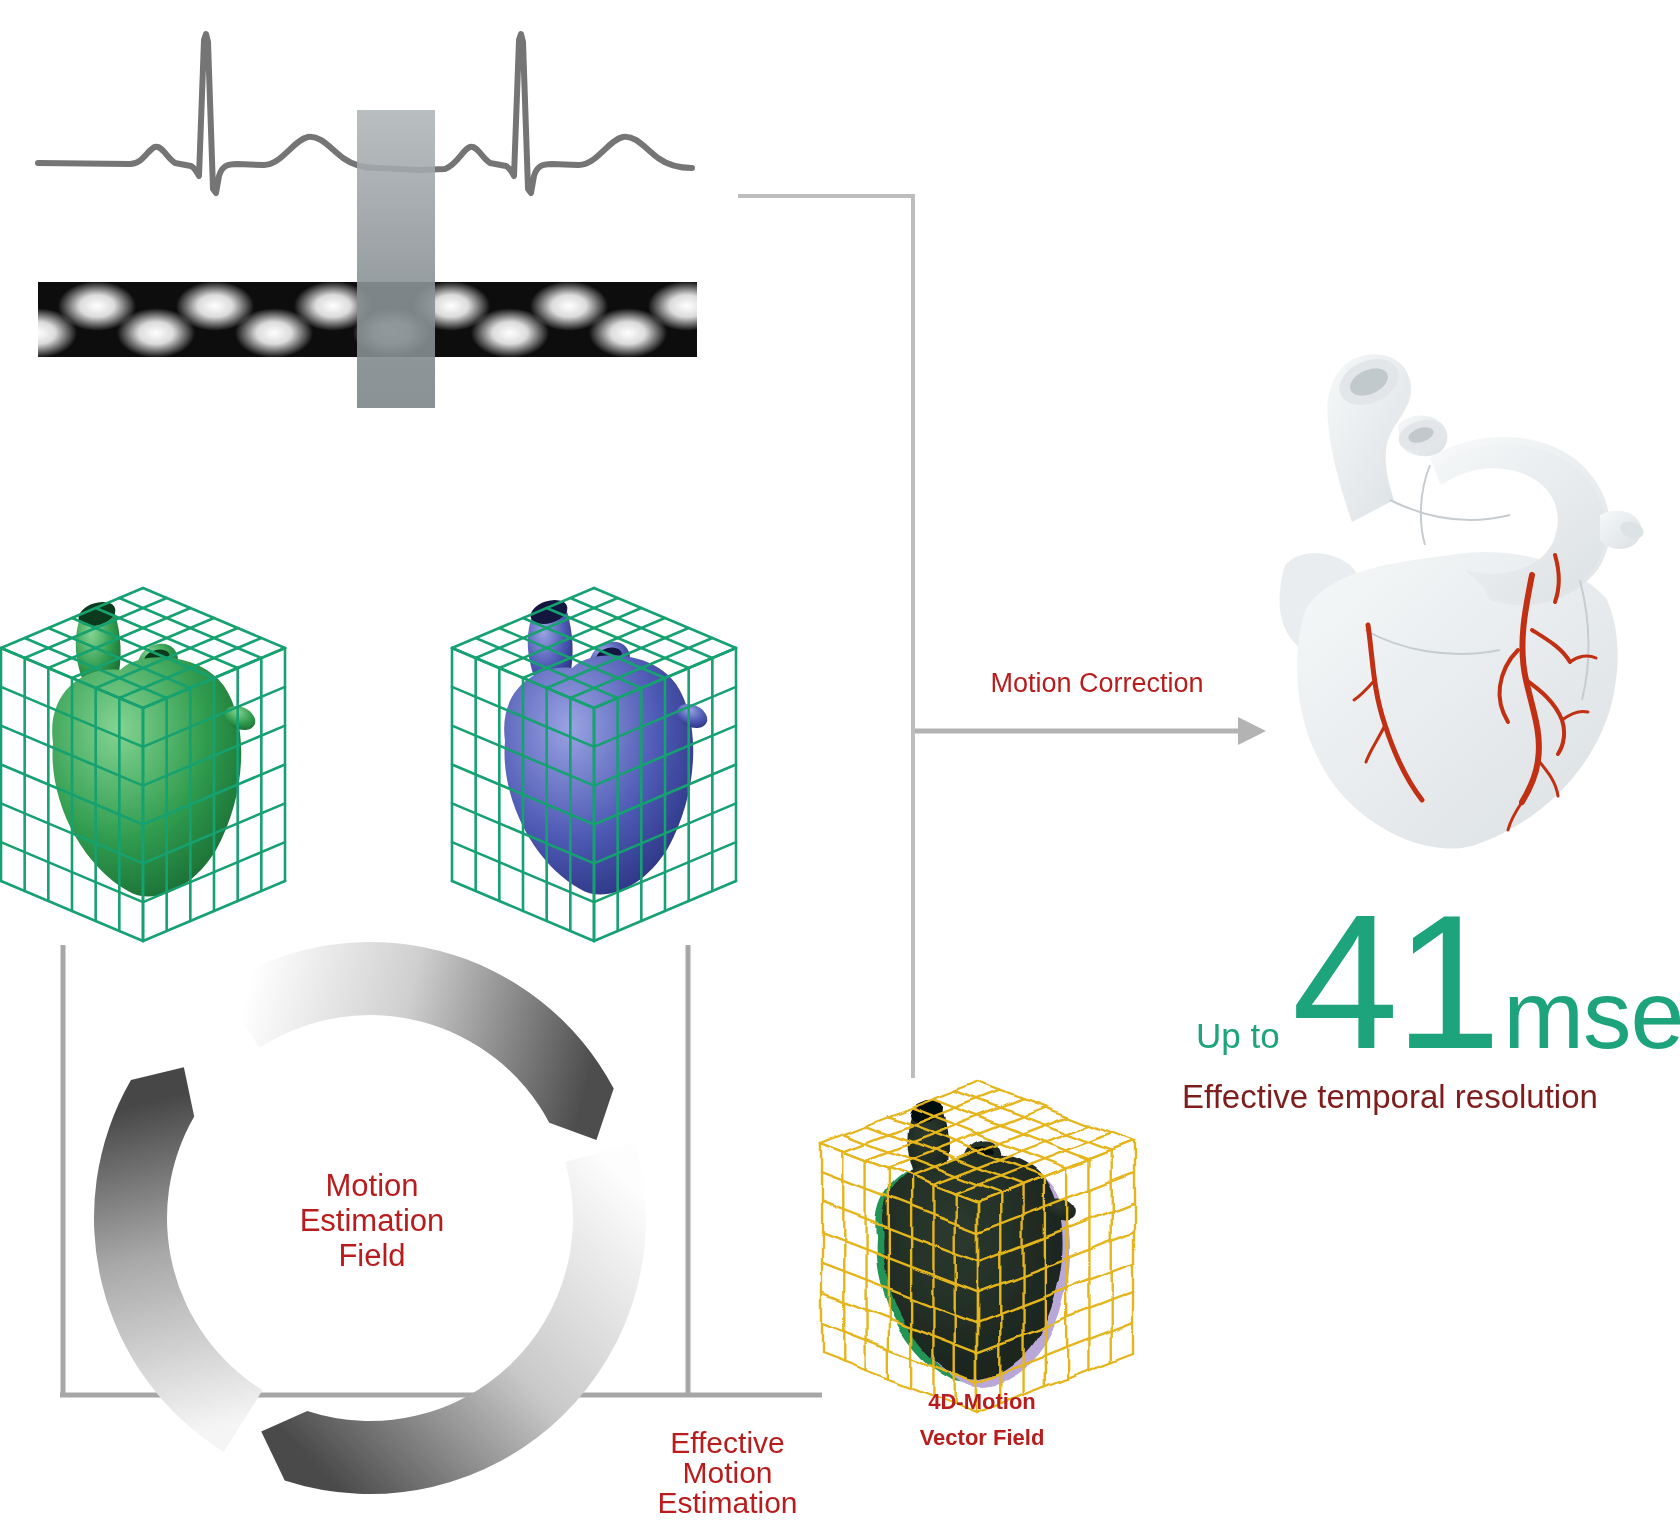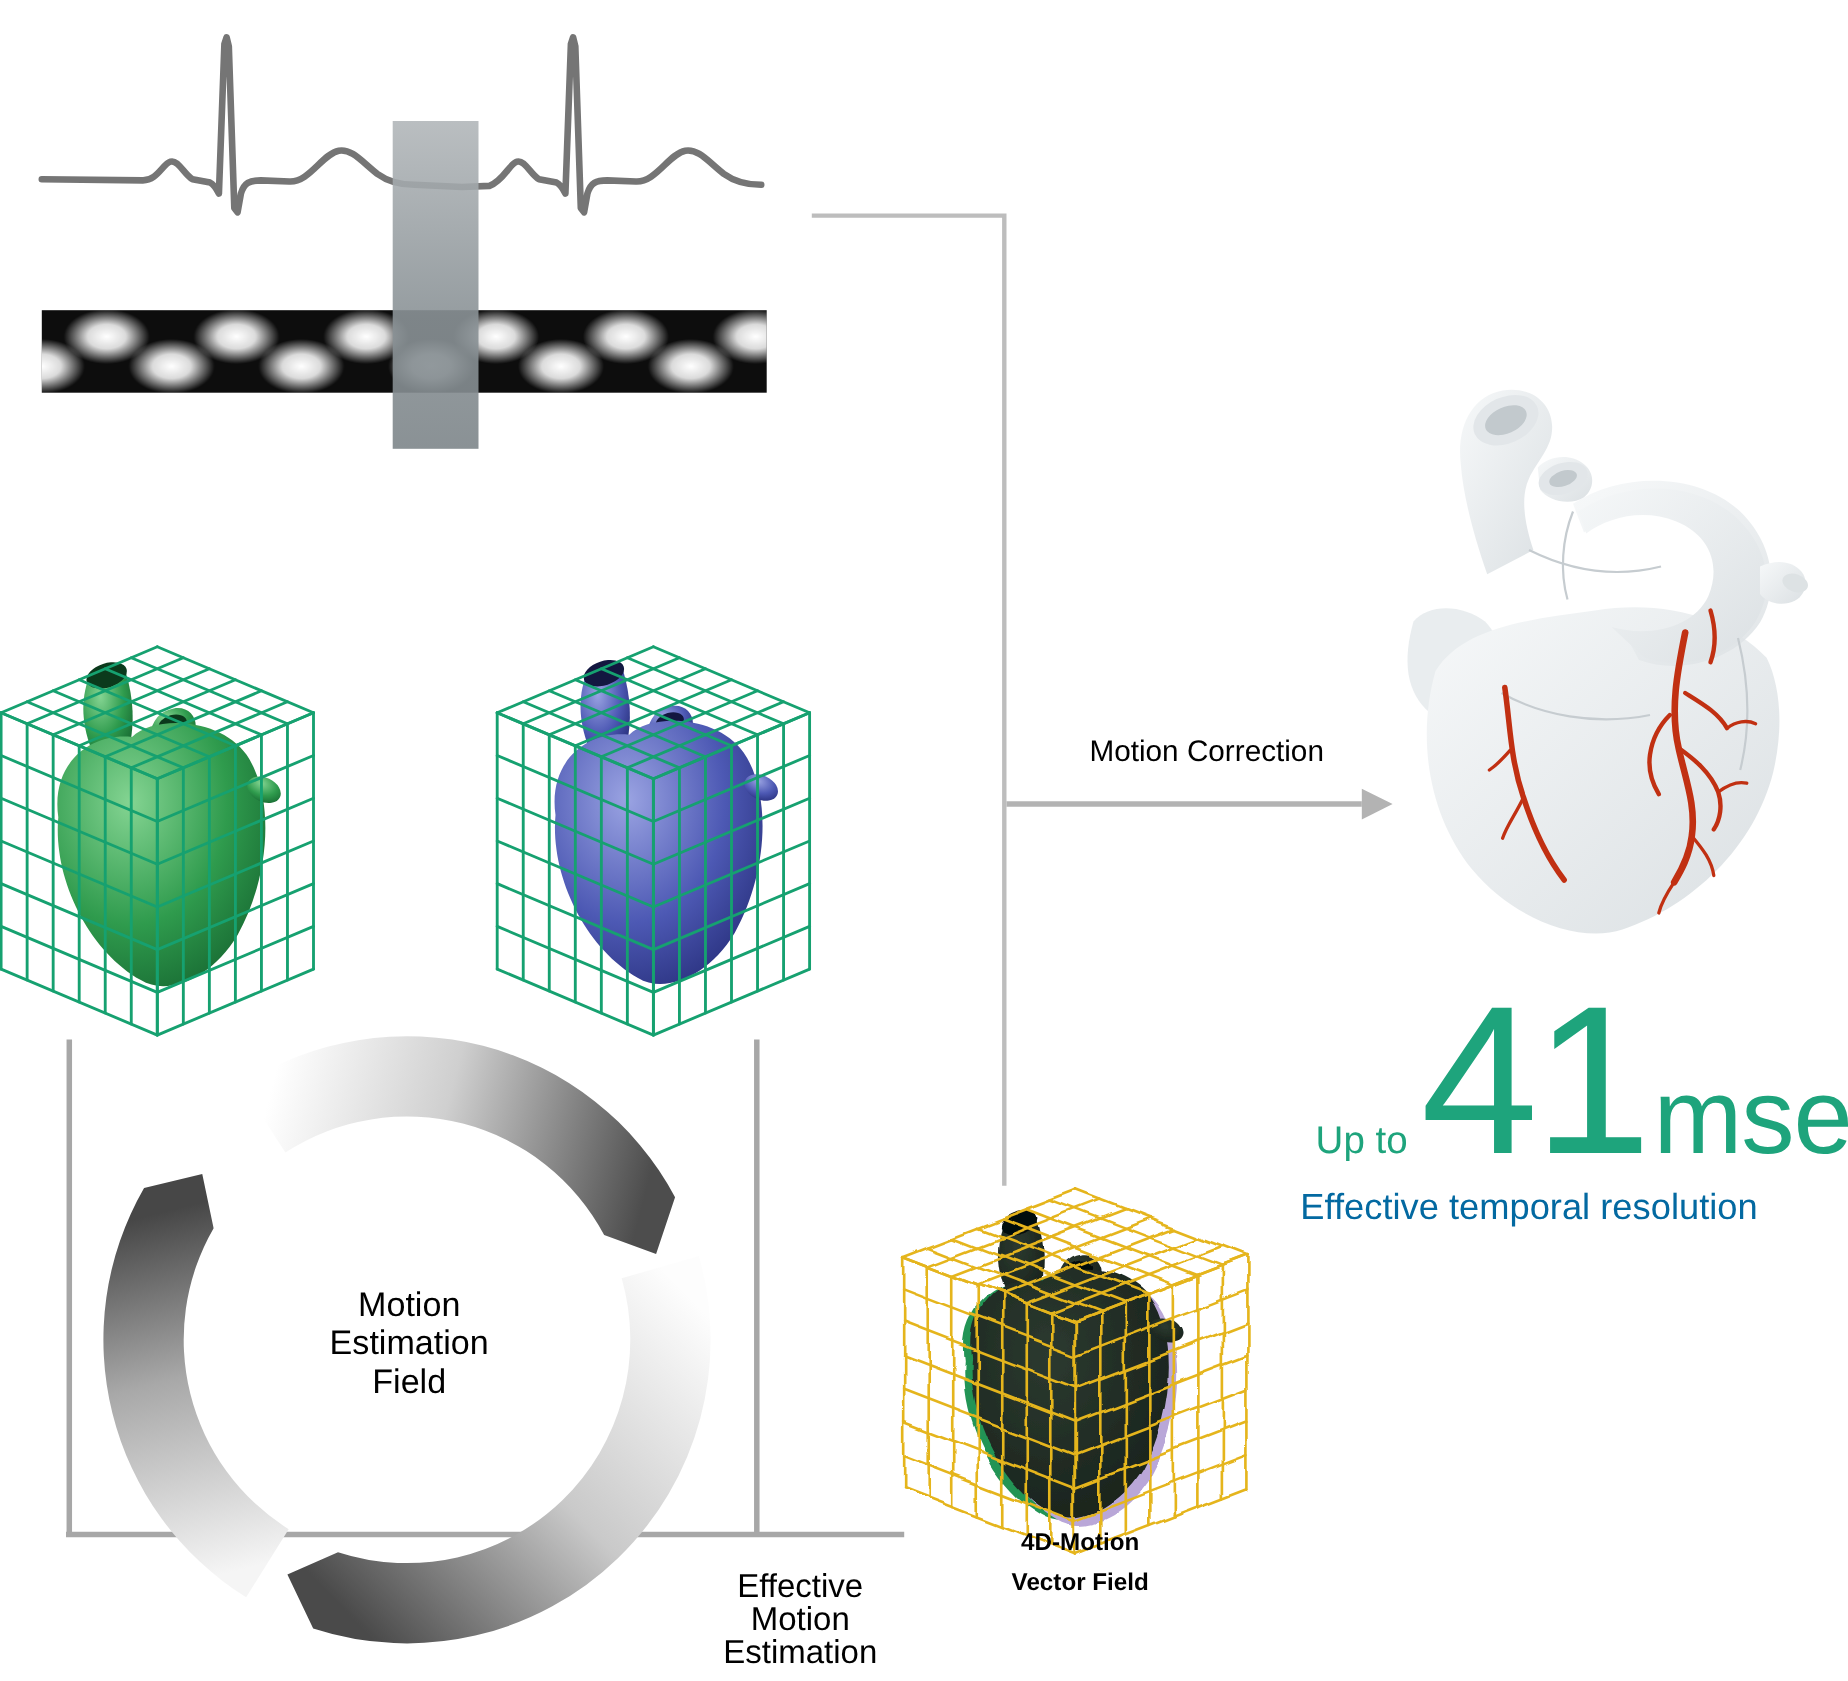--- a/index.html
+++ b/index.html
@@ -10,31 +10,31 @@
     background-color:#0d0d0d;
     background-image:
       radial-gradient(46% 46% at 50% 32%, #ffffff 0%, rgba(255,255,255,0.85) 32%, rgba(255,255,255,0) 72%),
       radial-gradient(46% 46% at 50% 68%, #ffffff 0%, rgba(255,255,255,0.85) 32%, rgba(255,255,255,0) 72%);
     background-size:118px 75px,118px 75px;
     background-position:0 0,59px 0;
     background-repeat:repeat-x,repeat-x;}
   #decor-svg{left:0;top:0;z-index:2;}
   #recon-band{left:357px;top:110px;width:78px;height:298px;z-index:3;
     background:linear-gradient(180deg, rgba(176,181,184,0.88) 0%, rgba(138,146,150,0.9) 60%, rgba(128,136,140,0.92) 100%);}
-  .lbl{z-index:4;text-align:center;color:#000000;}
+  .lbl{z-index:4;text-align:center;color:#b91c1c;}
   #title{left:240px;top:0px;width:314px;font-size:28px;line-height:31px;color:#2e2e2e;}
   #motion-correction-label{left:957px;top:668px;width:280px;font-size:27px;}
   #loop-label{left:252px;top:1168px;width:240px;font-size:31px;line-height:35px;}
   #advanced-label{left:600px;top:1428px;width:255px;font-size:30px;line-height:30px;}
   #vector-field-label{left:832px;top:1384px;width:300px;font-size:22px;line-height:36px;font-weight:bold;}
   #result-row{left:1196px;top:886px;width:484px;z-index:4;display:flex;align-items:baseline;white-space:nowrap;}
   #result-prefix{font-size:35px;margin-right:12px;}
   #result-value{font-size:192px;line-height:1;letter-spacing:-4px;font-weight:400;}
   #result-unit{font-size:97px;margin-left:6px;letter-spacing:-1px;}
-  #result-caption{left:1180px;top:1078px;width:420px;font-size:33px;color:#0369a1;z-index:4;text-align:center;}
+  #result-caption{left:1180px;top:1078px;width:420px;font-size:33px;color:#7f1d1d;z-index:4;text-align:center;}
   .green{color:#1ea47c;}
 </style>
 </head>
 <body>
 
 <div id="stage">
 
   <div class="abs" id="sinogram"></div>
 
   <svg class="abs" id="decor-svg" width="1680" height="1528" viewBox="0 0 1680 1528">

